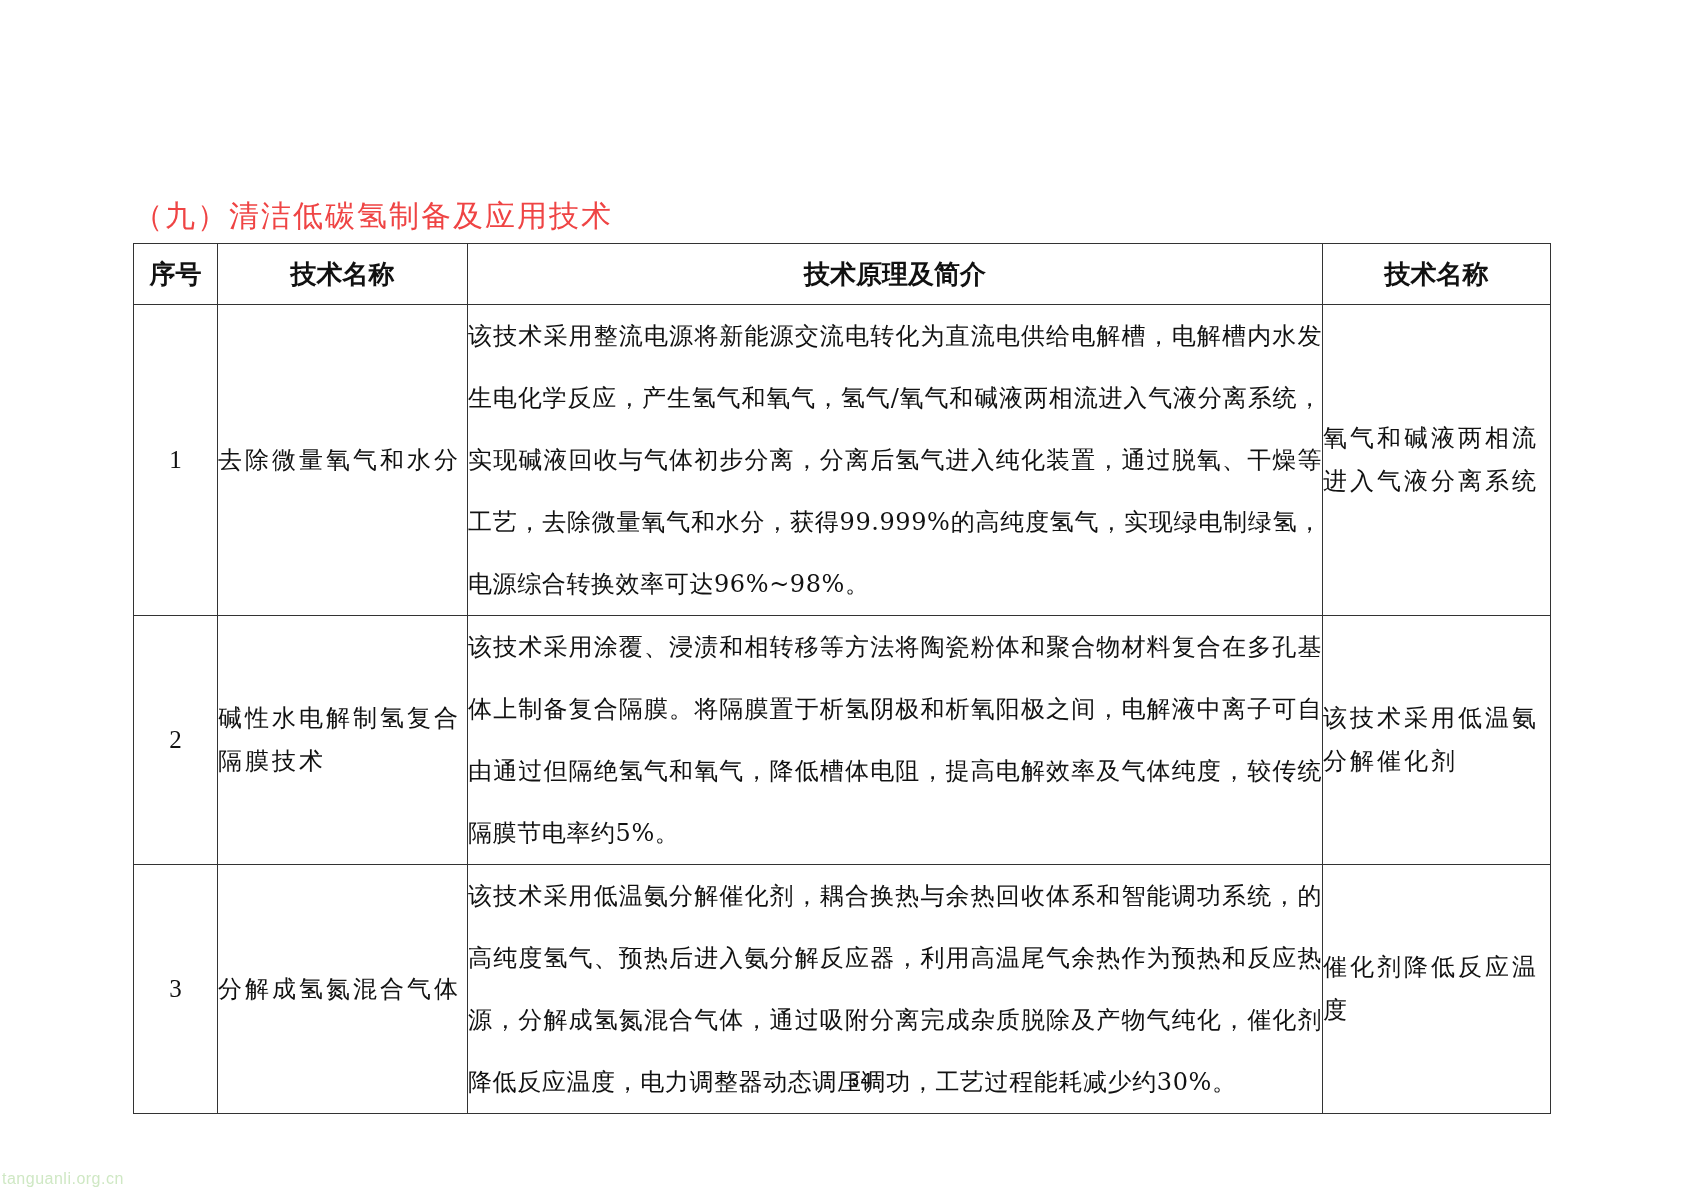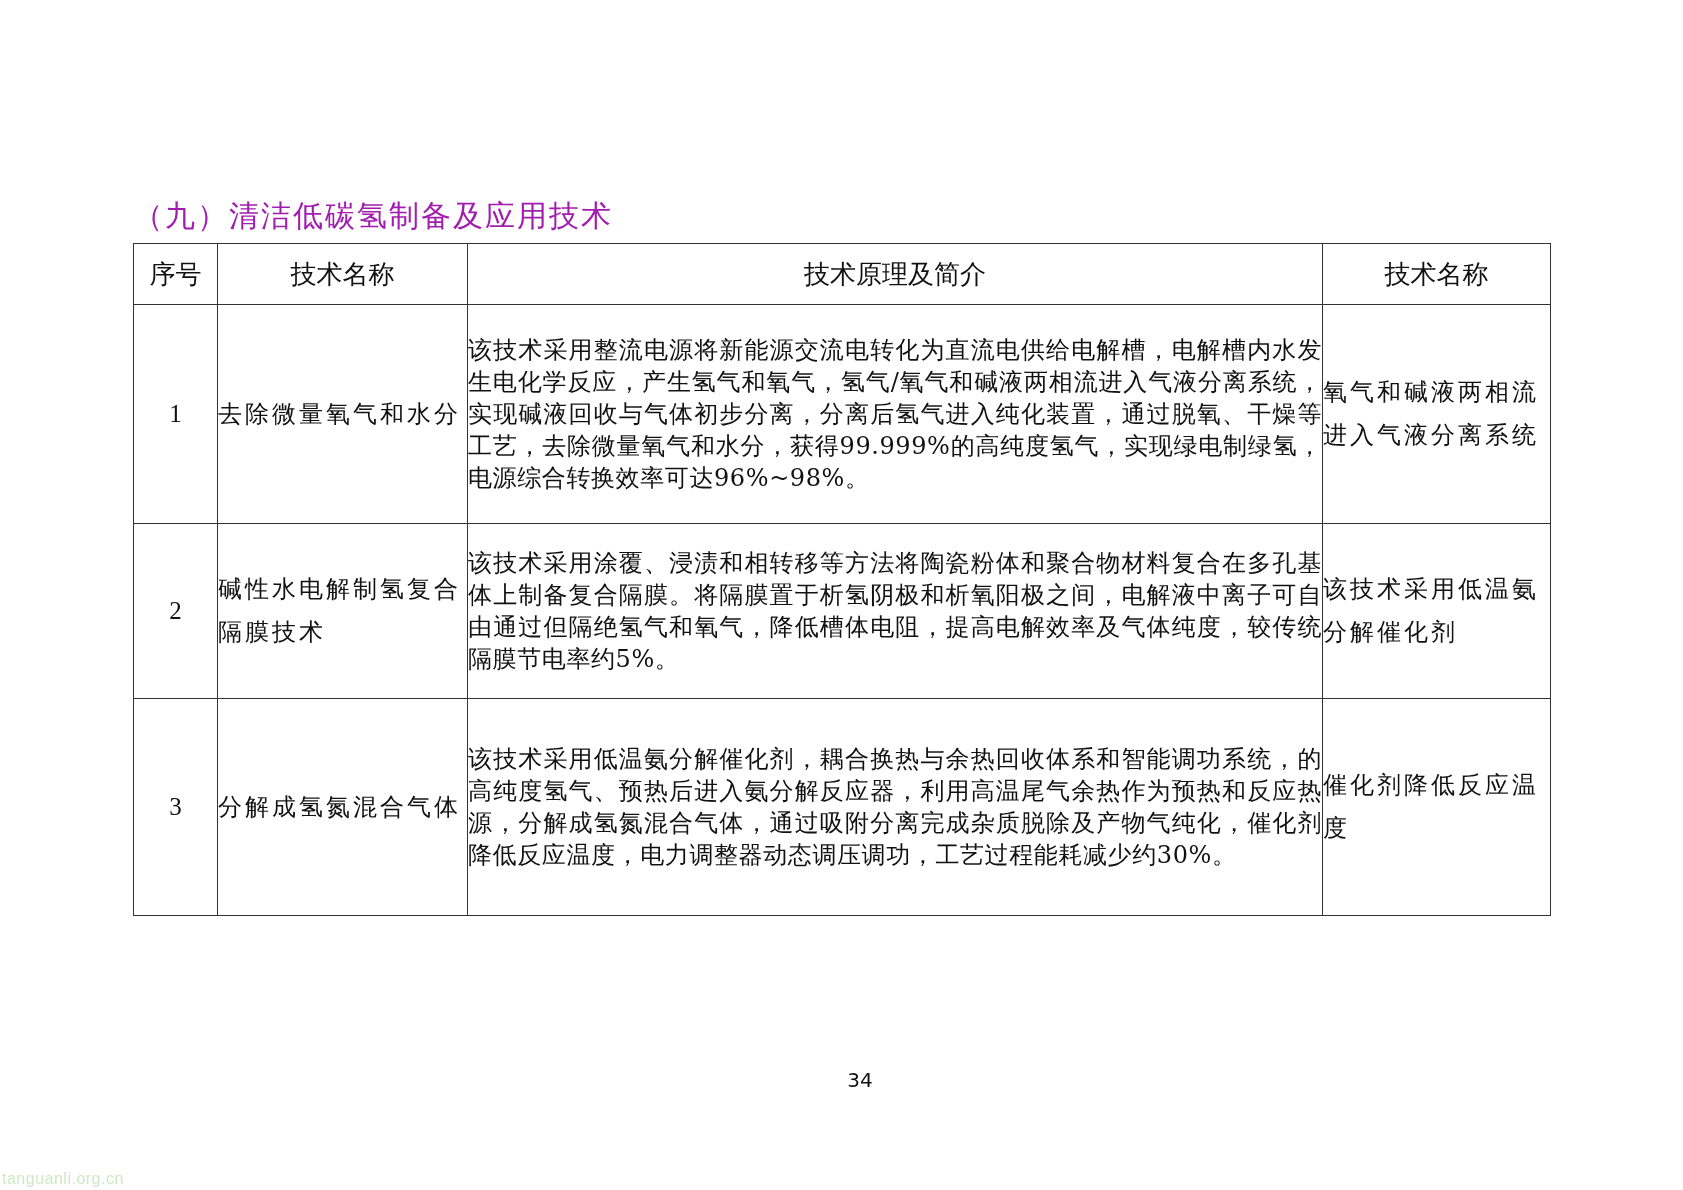--- a/index.html
+++ b/index.html
@@ -14,40 +14,40 @@
     overflow: hidden;
     font-family: "DejaVu Serif", "Liberation Serif", serif;
     color: #111111;
   }
   .section-title {
     position: absolute;
     left: 133px;
     top: 196px;
     font-size: 30px;
     letter-spacing: 2px;
-    color: #a21caf;
+    color: #ef4444;
     white-space: nowrap;
   }
   table.tech {
     position: absolute;
     left: 133px;
     top: 243px;
     width: 1417px;
     border-collapse: collapse;
     table-layout: fixed;
   }
   table.tech td, table.tech th {
     border: 1.5px solid #333;
     vertical-align: middle;
     padding: 0;
   }
   table.tech th {
     height: 60px;
     font-size: 26px;
-    font-weight: normal;
+    font-weight: bold;
     text-align: center;
     font-family: "DejaVu Sans", "Liberation Sans", sans-serif;
   }
   col.c-no { width: 84px; }
   col.c-name { width: 250px; }
   col.c-desc { width: 855px; }
   col.c-scope { width: 228px; }
 
   td.no {
     text-align: center;
@@ -56,21 +56,21 @@
   }
   td.name, td.scope {
     font-size: 24px;
     line-height: 43px;
     letter-spacing: 3px;
     padding: 0 10px 0 12px;
     text-align: left;
   }
   td.desc {
     font-size: 24px;
-    line-height: 32px;
+    line-height: 62px;
     padding: 2px 10px 2px 12px;
     text-align: justify;
     text-justify: inter-character;
     letter-spacing: 0.6px;
   }
   tr.r1 td { height: 218px; }
   tr.r2 td { height: 174px; }
   tr.r3 td { height: 216px; }
 
   .page-number {

